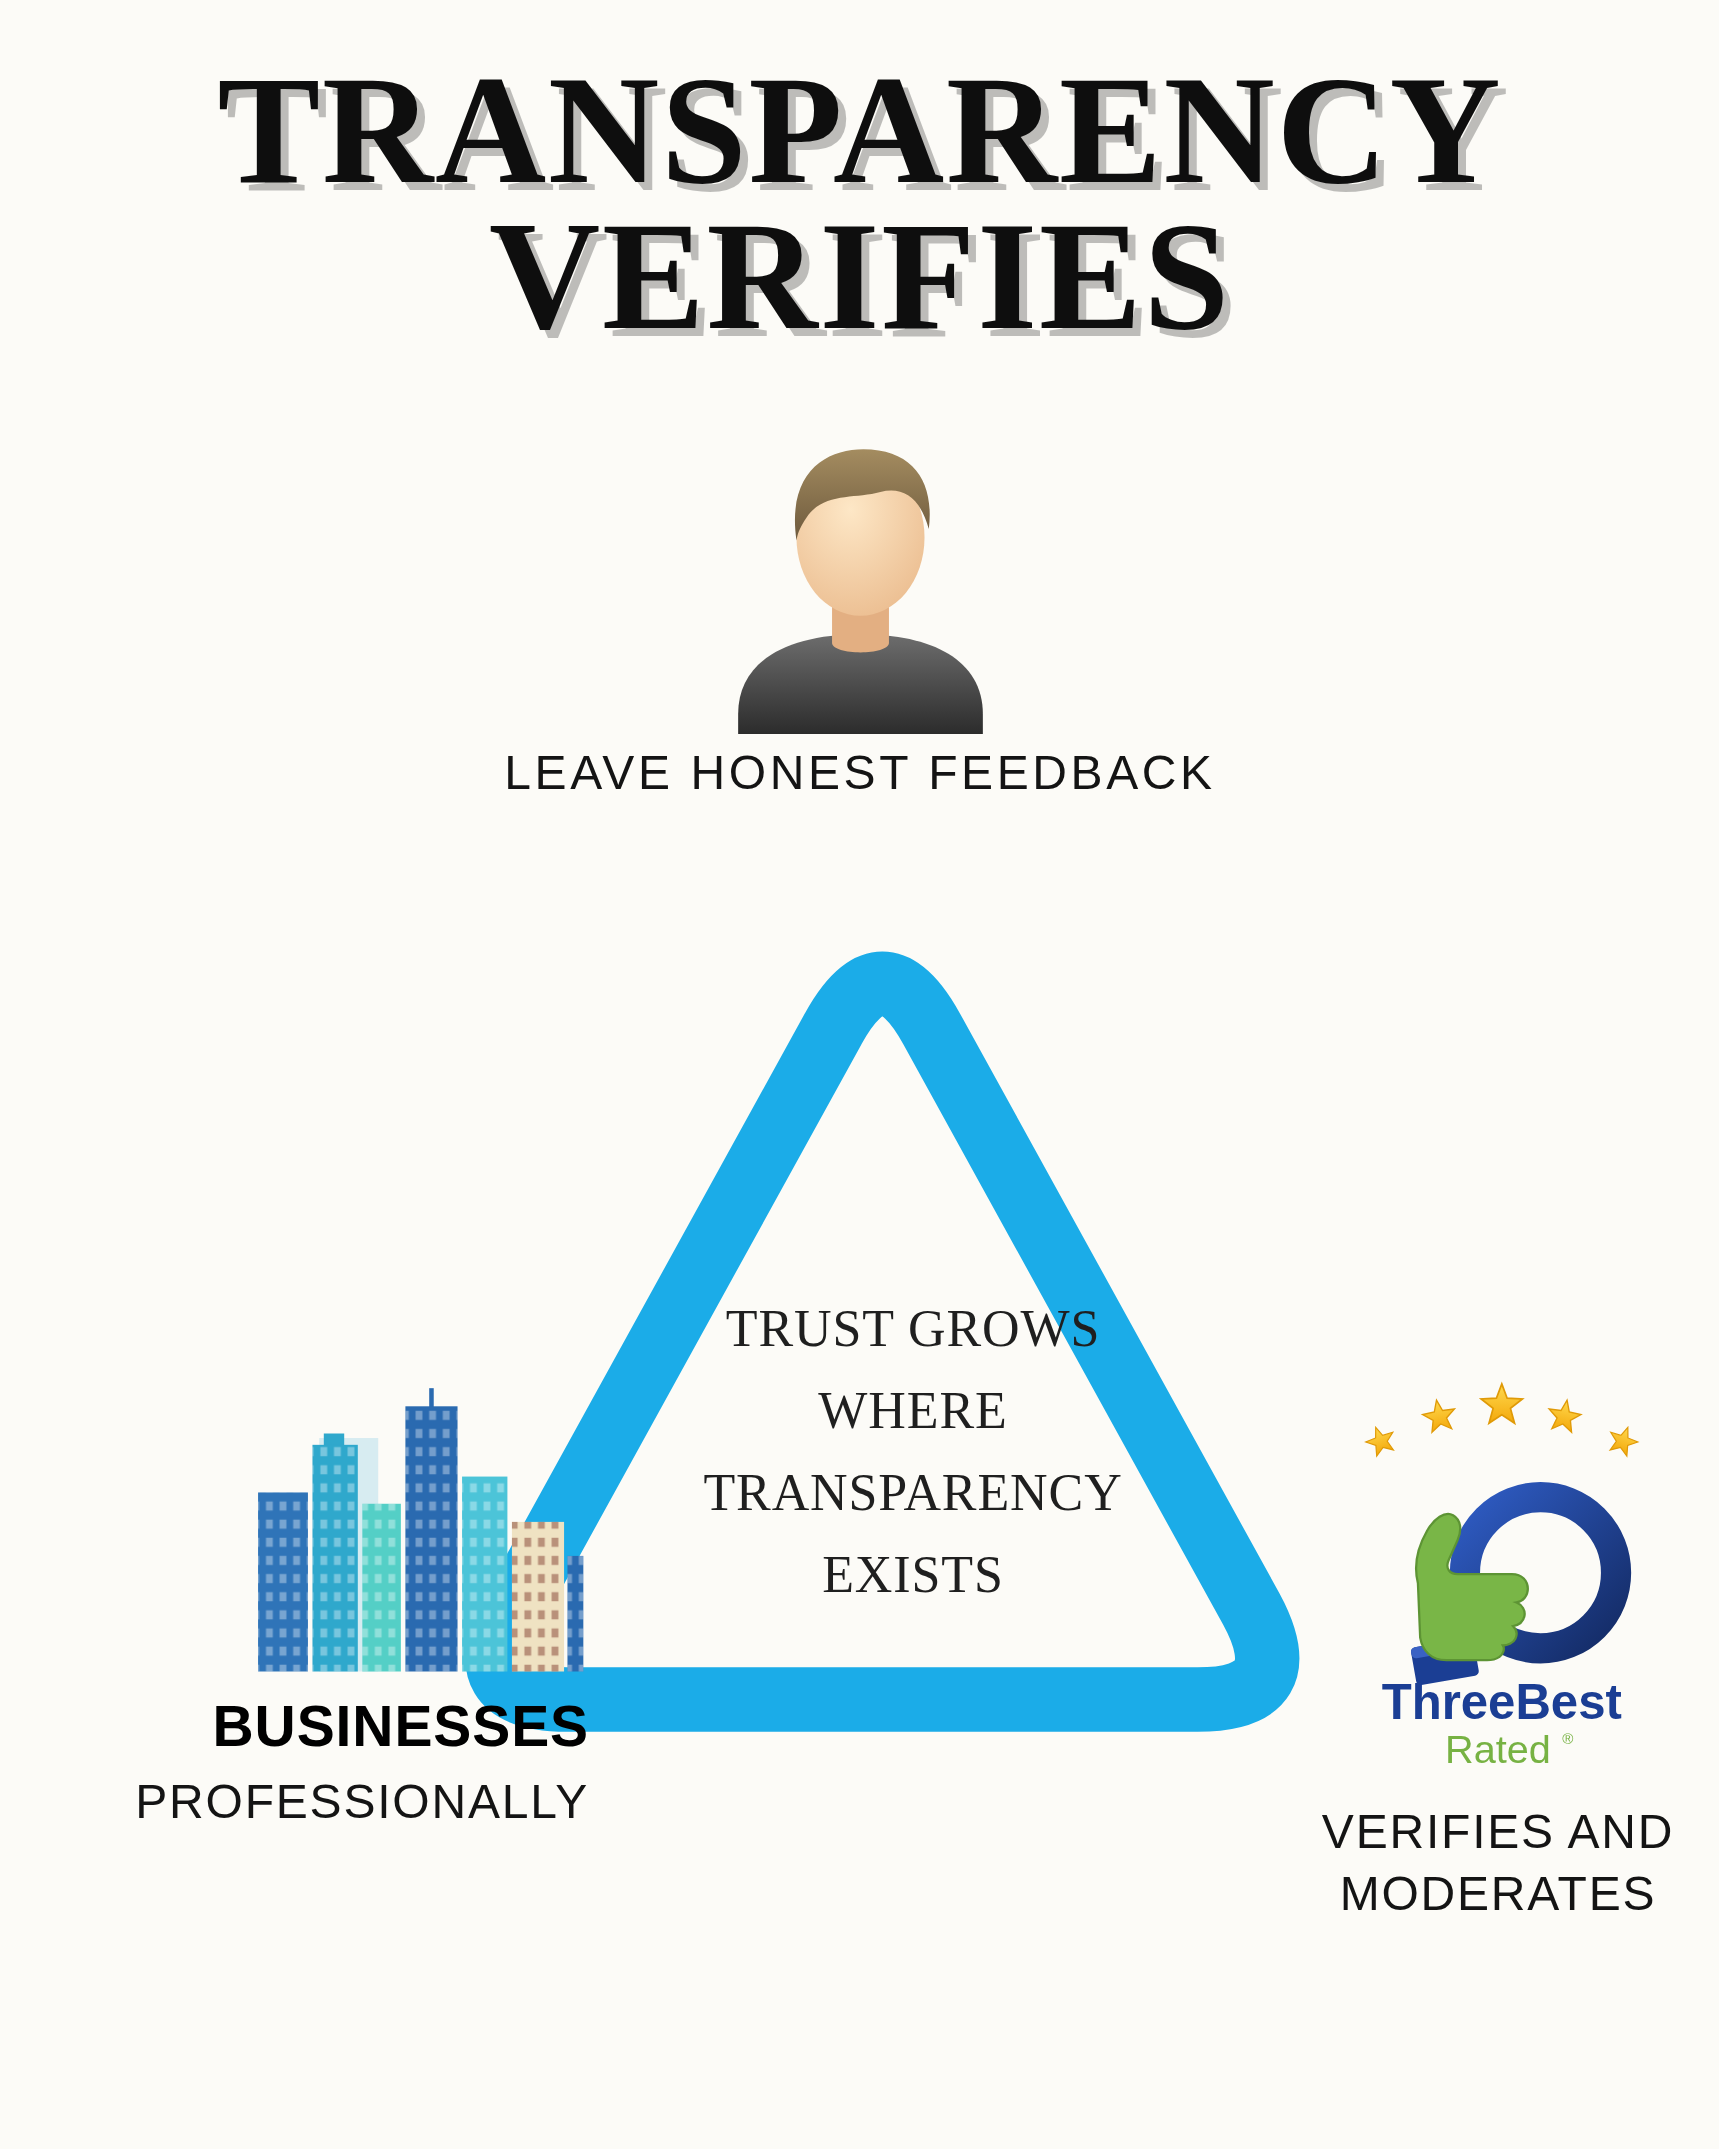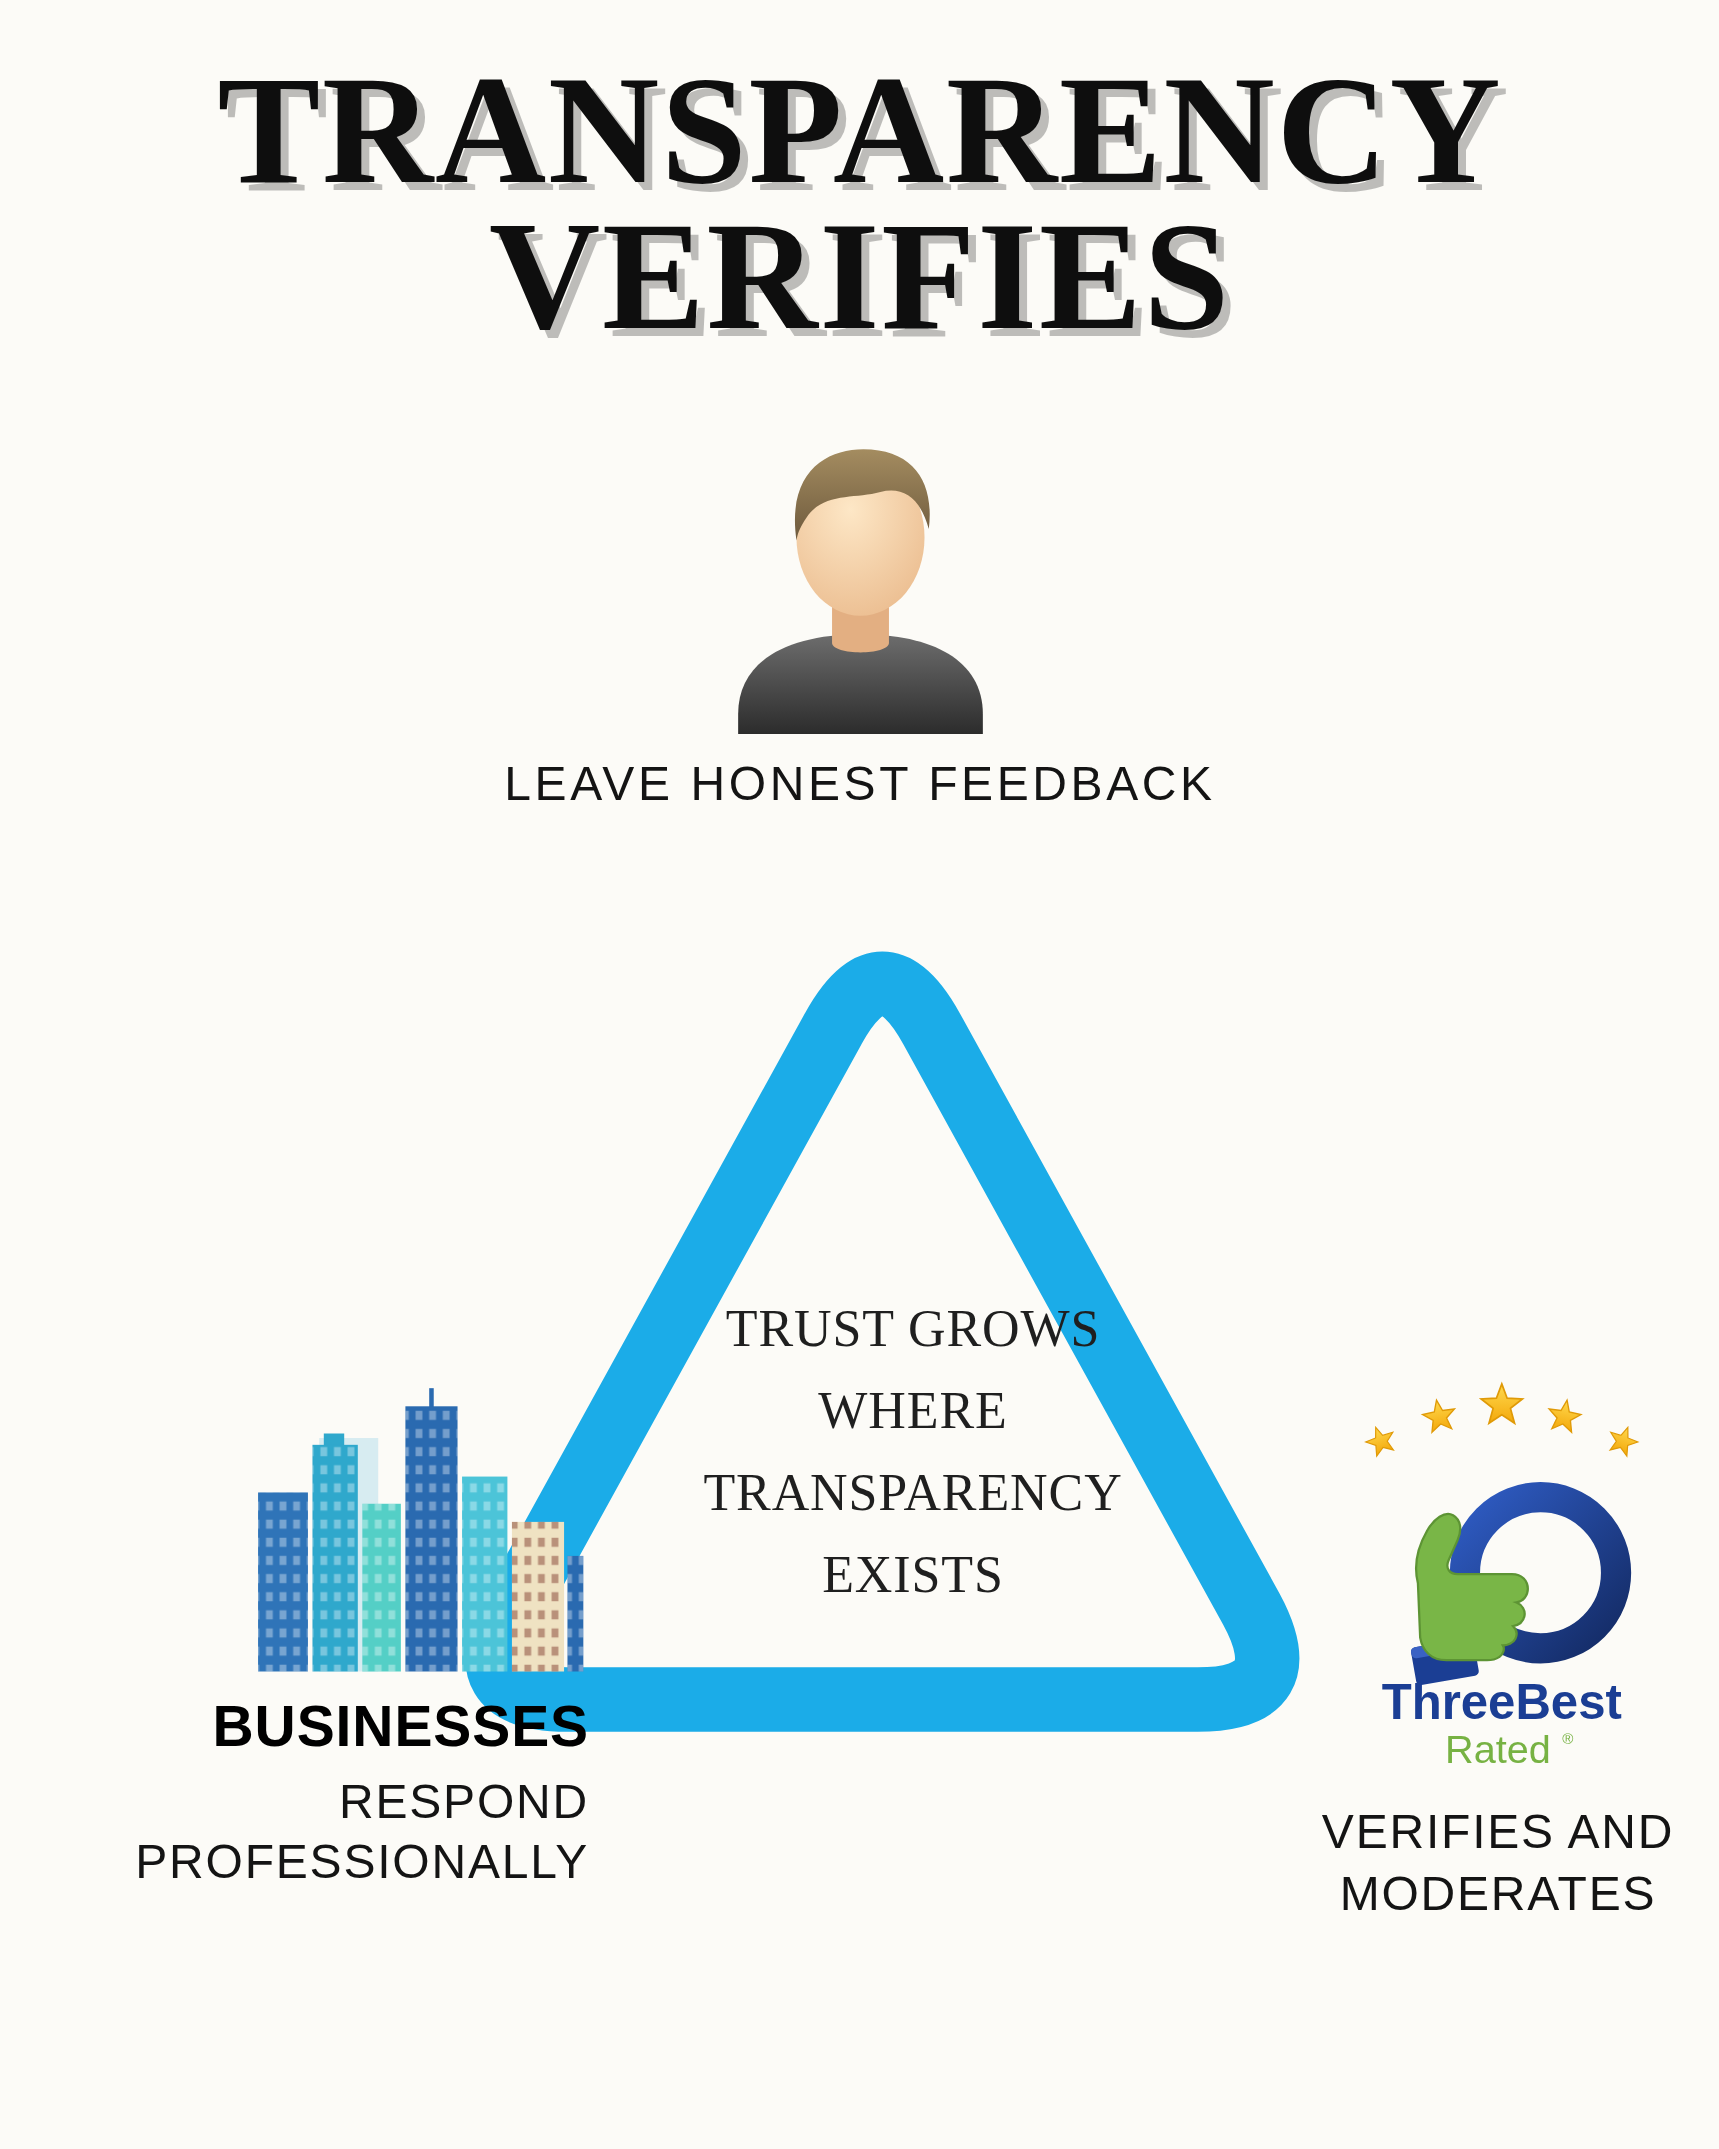--- a/index.html
+++ b/index.html
@@ -28,21 +28,21 @@
   
   .customers-block {
     position:absolute; top:435px; left:0; width:100%;
     text-align:center;
   }
   .customers-label {
     margin-top:10.7px;
     font-size:63px; font-weight:700; letter-spacing:1.8px; color:#000;
   }
   .customers-sub {
-    margin-top:19px;
+    margin-top:8px;
     font-size:48px; font-weight:500; letter-spacing:3.6px; color:#141414;
   }
 
   
   .triangle-svg { position:absolute; top:0; left:0; width:1720px; height:2149px; }
 
   
   .center-text {
     position:absolute; top:1288px; left:604px; width:618px;
     text-align:center;
@@ -149,21 +149,20 @@
         <rect x="188" y="78" width="40" height="172" fill="#4cc4d8"></rect>
         <rect x="188" y="78" width="40" height="172" fill="url(#winLight)"></rect>
         <rect x="232" y="118" width="46" height="132" fill="#efe2c2"></rect>
         <rect x="232" y="118" width="46" height="132" fill="url(#winDark)"></rect>
         <rect x="281" y="148" width="14" height="102" fill="#2a6ab0"></rect>
         <rect x="281" y="148" width="14" height="102" fill="url(#winLight)"></rect>
       </svg>
     </span>
     <div class="businesses-label">BUSINESSES</div>
     <div class="businesses-sub">
-      <div>RESPOND</div>
       <div>PROFESSIONALLY</div>
     </div>
   </div>
 
   <div class="rater-block">
     <span class="icon-wrap">
       <svg viewBox="0 0 360 420" width="340" height="397" aria-hidden="true">
         <defs>
           <path id="star" d="M0,-10 L2.47,-3.4 L9.51,-3.09 L3.99,1.3 L5.88,8.09 L0,4.2 L-5.88,8.09 L-3.99,1.3 L-9.51,-3.09 L-2.47,-3.4 Z"></path>
           <linearGradient id="goldGrad" x1="0" y1="0" x2="0" y2="1">

